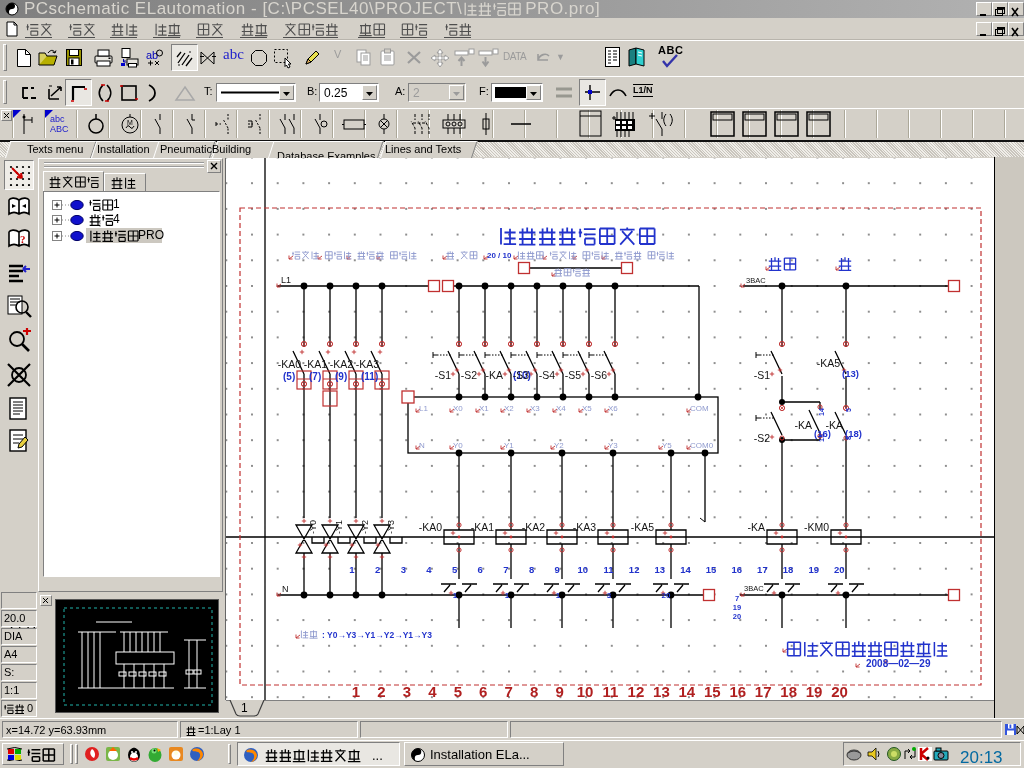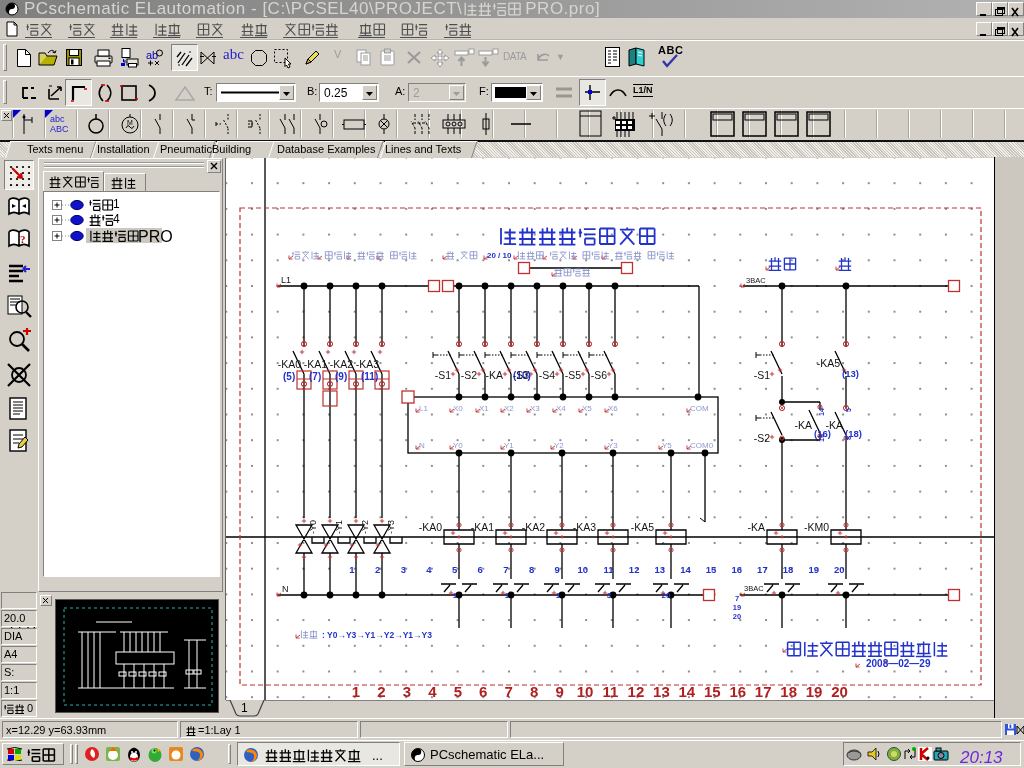--- a/index.html
+++ b/index.html
@@ -423,21 +423,21 @@
     <div style="position:absolute;left:0px;top:142px;width:1024px;height:15px;background:repeating-linear-gradient(45deg,#f0eee9 0 1px,#c9c5bd 1px 2px);"></div>
     <div style="position:absolute;left:5px;top:141px;width:86px;height:17px;background:#d4d0c8;border:1px solid #808080;border-bottom:none;border-top-color:#fff;border-left-color:#fff;transform:skewX(-18deg);transform-origin:bottom left;"></div>
     <div class="t" style="left:27px;top:143px;font-size:11px;color:#000;">Texts menu</div>
     <div style="position:absolute;left:91px;top:141px;width:68px;height:17px;background:#d4d0c8;border:1px solid #808080;border-bottom:none;border-top-color:#fff;border-left-color:#fff;transform:skewX(-18deg);transform-origin:bottom left;"></div>
     <div class="t" style="left:97px;top:143px;font-size:11px;color:#000;">Installation</div>
     <div style="position:absolute;left:153px;top:141px;width:57px;height:17px;background:#d4d0c8;border:1px solid #808080;border-bottom:none;border-top-color:#fff;border-left-color:#fff;transform:skewX(-18deg);transform-origin:bottom left;"></div>
     <div class="t" style="left:160px;top:143px;font-size:11px;color:#000;">Pneumatic</div>
     <div style="position:absolute;left:212px;top:141px;width:62px;height:17px;background:#d4d0c8;border:1px solid #808080;border-bottom:none;border-top-color:#fff;border-left-color:#fff;transform:skewX(-18deg);transform-origin:bottom left;"></div>
     <div class="t" style="left:212px;top:143px;font-size:11px;color:#000;">Building</div>
     <div style="position:absolute;left:268px;top:141px;width:110px;height:17px;background:#d4d0c8;border:1px solid #808080;border-bottom:none;border-top-color:#fff;border-left-color:#fff;transform:skewX(-18deg);transform-origin:bottom left;"></div>
-    <div class="t" style="left:277px;top:143px;font-size:11px;color:#000;">Database Examples</div>
+    <div class="t" style="left:277px;top:150px;font-size:11px;color:#000;">Database Examples</div>
     <div style="position:absolute;left:380px;top:141px;width:92px;height:17px;background:#d4d0c8;border:1px solid #808080;border-bottom:none;border-top-color:#fff;border-left-color:#fff;transform:skewX(-18deg);transform-origin:bottom left;"></div>
     <div class="t" style="left:385px;top:143px;font-size:11px;color:#000;">Lines and Texts</div>
     <div style="position:absolute;left:0px;top:158px;width:1024px;height:560px;background:#d4d0c8;"></div>
     <div style="position:absolute;left:4px;top:160px;width:30px;height:30px;background:#efede8;border:1px solid;border-color:#808080 #ffffff #ffffff #808080;"></div>
     <svg style="position:absolute;left:8px;top:164px;" width="22" height="22">
       <g fill="#000">
         <circle cx="3" cy="3" r="1.1"></circle>
         <circle cx="3" cy="9" r="1.1"></circle>
         <circle cx="3" cy="15" r="1.1"></circle>
         <circle cx="3" cy="21" r="1.1"></circle>
@@ -546,21 +546,21 @@
     <svg style="position:absolute;left:62px;top:235px;" width="8" height="2">
       <path d="M0 1 L8 1" stroke="#888" stroke-dasharray="1 2"></path>
     </svg>
     <svg style="position:absolute;left:70px;top:231px" width="15" height="11">
       <ellipse cx="7" cy="5" rx="6.2" ry="4.6" fill="#1111cc" stroke="#000066"></ellipse>
     </svg>
     <div style="position:absolute;left:86px;top:228px;width:76px;height:15px;background:#ccc8c0;"></div>
     <svg style="position:absolute;left:88px;top:229px" width="53" height="15">
       <path d="M2.9 1.7L2.9 12.4M5.2 4.6L12.4 4.6M5.2 8.4L12.4 8.4M4.6 12.2L12.8 12.2M8.8 2.2L8.8 12.2M16.7 2.0L16.7 12.0M22.7 2.0L22.7 12.0M14.4 4.6L25.0 4.6M14.4 8.8L25.0 8.8M14.4 12.4L25.0 12.4M19.7 1.2L19.7 4.6M27.9 2.2L27.9 7.6M26.9 4.6L29.1 4.6M30.3 2.4L37.8 2.4M30.3 5.8L37.8 5.8M31.0 8.4L37.2 8.4M31.0 8.4L31.0 12.4M37.2 8.4L37.2 12.4M31.0 12.4L37.2 12.4M40.4 2.0L50.0 2.0M40.4 12.0L50.0 12.0M40.4 2.0L40.4 12.0M50.0 2.0L50.0 12.0M40.4 7.0L50.0 7.0M45.2 2.0L45.2 12.0" stroke="#000" stroke-width="1.15" fill="none"></path>
     </svg>
-    <div class="t" style="left:138px;top:228px;font-size:16px;color:#000;">PRO</div>
+    <div class="t" style="left:138px;top:228px;font-size:12px;color:#000;">PRO</div>
     <div style="position:absolute;left:1px;top:592px;width:36px;height:17px;background:#d4d0c8;border:1px solid;border-color:#808080 #ffffff #ffffff #808080;"></div>
     <div class="t" style="left:4px;top:621px;font-size:16px;color:#000;font-style:italic;">2.50</div>
     <div style="position:absolute;left:1px;top:610px;width:36px;height:17px;background:#d4d0c8;border:1px solid;border-color:#808080 #ffffff #ffffff #808080;"></div>
     <div class="t" style="left:4px;top:612px;font-size:11px;color:#000;">20.0</div>
     <div style="position:absolute;left:1px;top:628px;width:36px;height:17px;background:#d4d0c8;border:1px solid;border-color:#808080 #ffffff #ffffff #808080;"></div>
     <div class="t" style="left:4px;top:630px;font-size:11px;color:#000;">DIA</div>
     <div style="position:absolute;left:1px;top:646px;width:36px;height:17px;background:#d4d0c8;border:1px solid;border-color:#808080 #ffffff #ffffff #808080;"></div>
     <div class="t" style="left:4px;top:648px;font-size:11px;color:#000;">A4</div>
     <div style="position:absolute;left:1px;top:664px;width:36px;height:17px;background:#d4d0c8;border:1px solid;border-color:#808080 #ffffff #ffffff #808080;"></div>
     <div class="t" style="left:4px;top:666px;font-size:11px;color:#000;">S:</div>
@@ -968,21 +968,21 @@
       <text x="486.29999999999995" y="539" font-size="15" fill="#b02020" text-anchor="middle" font-family="Liberation Sans" font-weight="bold">15</text>
       <text x="511.75" y="539" font-size="15" fill="#b02020" text-anchor="middle" font-family="Liberation Sans" font-weight="bold">16</text>
       <text x="537.2" y="539" font-size="15" fill="#b02020" text-anchor="middle" font-family="Liberation Sans" font-weight="bold">17</text>
       <text x="562.65" y="539" font-size="15" fill="#b02020" text-anchor="middle" font-family="Liberation Sans" font-weight="bold">18</text>
       <text x="588.0999999999999" y="539" font-size="15" fill="#b02020" text-anchor="middle" font-family="Liberation Sans" font-weight="bold">19</text>
       <text x="613.55" y="539" font-size="15" fill="#b02020" text-anchor="middle" font-family="Liberation Sans" font-weight="bold">20</text>
     </svg>
     <div style="position:absolute;left:225px;top:158px;width:1px;height:542px;background:#666;"></div>
     <div style="position:absolute;left:0px;top:718px;width:1024px;height:22px;background:#d4d0c8;border-top:1px solid #fff;"></div>
     <div style="position:absolute;left:2px;top:721px;width:176px;height:17px;background:#d4d0c8;border:1px solid;border-color:#808080 #ffffff #ffffff #808080;"></div>
-    <div class="t" style="left:6px;top:724px;font-size:11px;color:#000;">x=12.29 y=63.93mm</div>
+    <div class="t" style="left:6px;top:724px;font-size:11px;color:#000;">x=14.72 y=63.93mm</div>
     <div style="position:absolute;left:180px;top:721px;width:178px;height:17px;background:#d4d0c8;border:1px solid;border-color:#808080 #ffffff #ffffff #808080;"></div>
     <svg style="position:absolute;left:185px;top:725px" width="13" height="13">
       <path d="M3.5 1.8L3.5 10.2M8.5 1.8L8.5 10.2M1.6 4.0L10.4 4.0M1.6 7.5L10.4 7.5M1.6 10.5L10.4 10.5M6.0 1.2L6.0 4.0" stroke="#000" stroke-width="1.00" fill="none"></path>
     </svg>
     <div class="t" style="left:198px;top:724px;font-size:11px;color:#000;">=1:Lay 1</div>
     <div style="position:absolute;left:360px;top:721px;width:148px;height:17px;background:#d4d0c8;border:1px solid;border-color:#808080 #ffffff #ffffff #808080;"></div>
     <div style="position:absolute;left:510px;top:721px;width:492px;height:17px;background:#d4d0c8;border:1px solid;border-color:#808080 #ffffff #ffffff #808080;"></div>
     <svg style="position:absolute;left:1004px;top:723px;" width="12" height="13">
       <rect x="1" y="1" width="11" height="11" fill="#3355dd"></rect>
       <rect x="4" y="1" width="5.5" height="4.5" fill="#fff"></rect>
@@ -1046,21 +1046,21 @@
     </svg>
     <svg style="position:absolute;left:264px;top:748px" width="99" height="16">
       <path d="M4.2 2.0L4.2 13.0M10.8 2.0L10.8 13.0M1.8 4.9L13.2 4.9M1.8 9.5L13.2 9.5M1.8 13.3L13.2 13.3M7.5 1.3L7.5 4.9M18.0 2.0L18.0 13.0M24.5 2.0L24.5 13.0M15.6 4.9L27.0 4.9M15.6 9.5L27.0 9.5M15.6 13.3L27.0 13.3M21.3 1.3L21.3 4.9M35.1 1.5L35.1 13.6M29.6 3.6L40.5 3.6M29.6 11.1L40.5 11.1M30.9 3.6L30.9 11.1M39.2 3.6L39.2 11.1M28.8 13.6L41.3 13.6M44.4 1.8L44.4 13.3M46.9 4.9L54.7 4.9M46.9 9.1L54.7 9.1M46.2 13.1L55.1 13.1M50.8 2.3L50.8 13.1M59.4 2.0L59.4 13.0M65.9 2.0L65.9 13.0M56.9 4.9L68.3 4.9M56.9 9.5L68.3 9.5M56.9 13.3L68.3 13.3M62.6 1.3L62.6 4.9M71.2 2.8L81.6 2.8M80.0 3.9L71.5 13.3M72.8 3.9L81.3 13.3M76.4 1.3L76.4 2.8M90.2 1.5L90.2 13.6M84.7 3.6L95.6 3.6M84.7 11.1L95.6 11.1M86.0 3.6L86.0 11.1M94.3 3.6L94.3 11.1M83.9 13.6L96.4 13.6" stroke="#000" stroke-width="1.30" fill="none"></path>
     </svg>
     <div class="t" style="left:372px;top:748px;font-size:13px;color:#000;">...</div>
     <div style="position:absolute;left:404px;top:742px;width:160px;height:24px;background:#d4d0c8;border:1px solid;border-color:#ffffff #808080 #808080 #ffffff;"></div>
     <svg style="position:absolute;left:410px;top:747px;" width="16" height="16">
       <circle cx="8" cy="8" r="6.5" fill="#fff" stroke="#000"></circle>
       <path d="M8 1.5 A6.5 6.5 0 0 0 8 14.5 A3.2 3.2 0 0 1 8 8 A3.2 3.2 0 0 0 8 1.5" fill="#000"></path>
     </svg>
-    <div class="t" style="left:430px;top:747px;font-size:13px;color:#000;">PCschematic ELa...</div>
+    <div class="t" style="left:430px;top:747px;font-size:13px;color:#000;">Installation ELa...</div>
     <div style="position:absolute;left:843px;top:742px;width:178px;height:24px;background:#d4d0c8;border:1px solid;border-color:#808080 #ffffff #ffffff #808080;"></div>
     <svg style="position:absolute;left:846px;top:746px;" width="16" height="16">
       <ellipse cx="8" cy="9" rx="7" ry="5" fill="#999" stroke="#333"></ellipse>
       <path d="M2 7 Q8 3,14 7" stroke="#333" fill="none"></path>
     </svg>
     <svg style="position:absolute;left:866px;top:746px;" width="16" height="16">
       <path d="M2 6 L6 6 L10 2 L10 14 L6 10 L2 10 Z" fill="#e8c820" stroke="#000" stroke-width="0.8"></path>
       <path d="M12 5 Q14 8,12 11" stroke="#000" fill="none"></path>
     </svg>
     <svg style="position:absolute;left:886px;top:746px;" width="16" height="16">
@@ -1075,13 +1075,13 @@
     <svg style="position:absolute;left:917px;top:746px;" width="16" height="16">
       <rect x="1" y="1" width="14" height="14" fill="#fff"></rect>
       <path d="M4 2 L4 14 M4 8 L11 2 M4 8 L11 14" stroke="#c00" stroke-width="2.5"></path>
       <circle cx="11" cy="12" r="1.5" fill="#000"></circle>
     </svg>
     <svg style="position:absolute;left:933px;top:746px;" width="16" height="16">
       <rect x="1" y="5" width="14" height="9" rx="1" fill="#2ab" stroke="#000"></rect>
       <circle cx="8" cy="9.5" r="3" fill="#889" stroke="#000"></circle>
       <rect x="3" y="2" width="5" height="3" fill="#2ab" stroke="#000"></rect>
     </svg>
-    <div class="t" style="left:960px;top:748px;font-size:17px;color:#6d28d9;font-style:italic;">20:13</div>
+    <div class="t" style="left:960px;top:748px;font-size:17px;color:#0369a1;">20:13</div>
   </div>
 </body></html>

